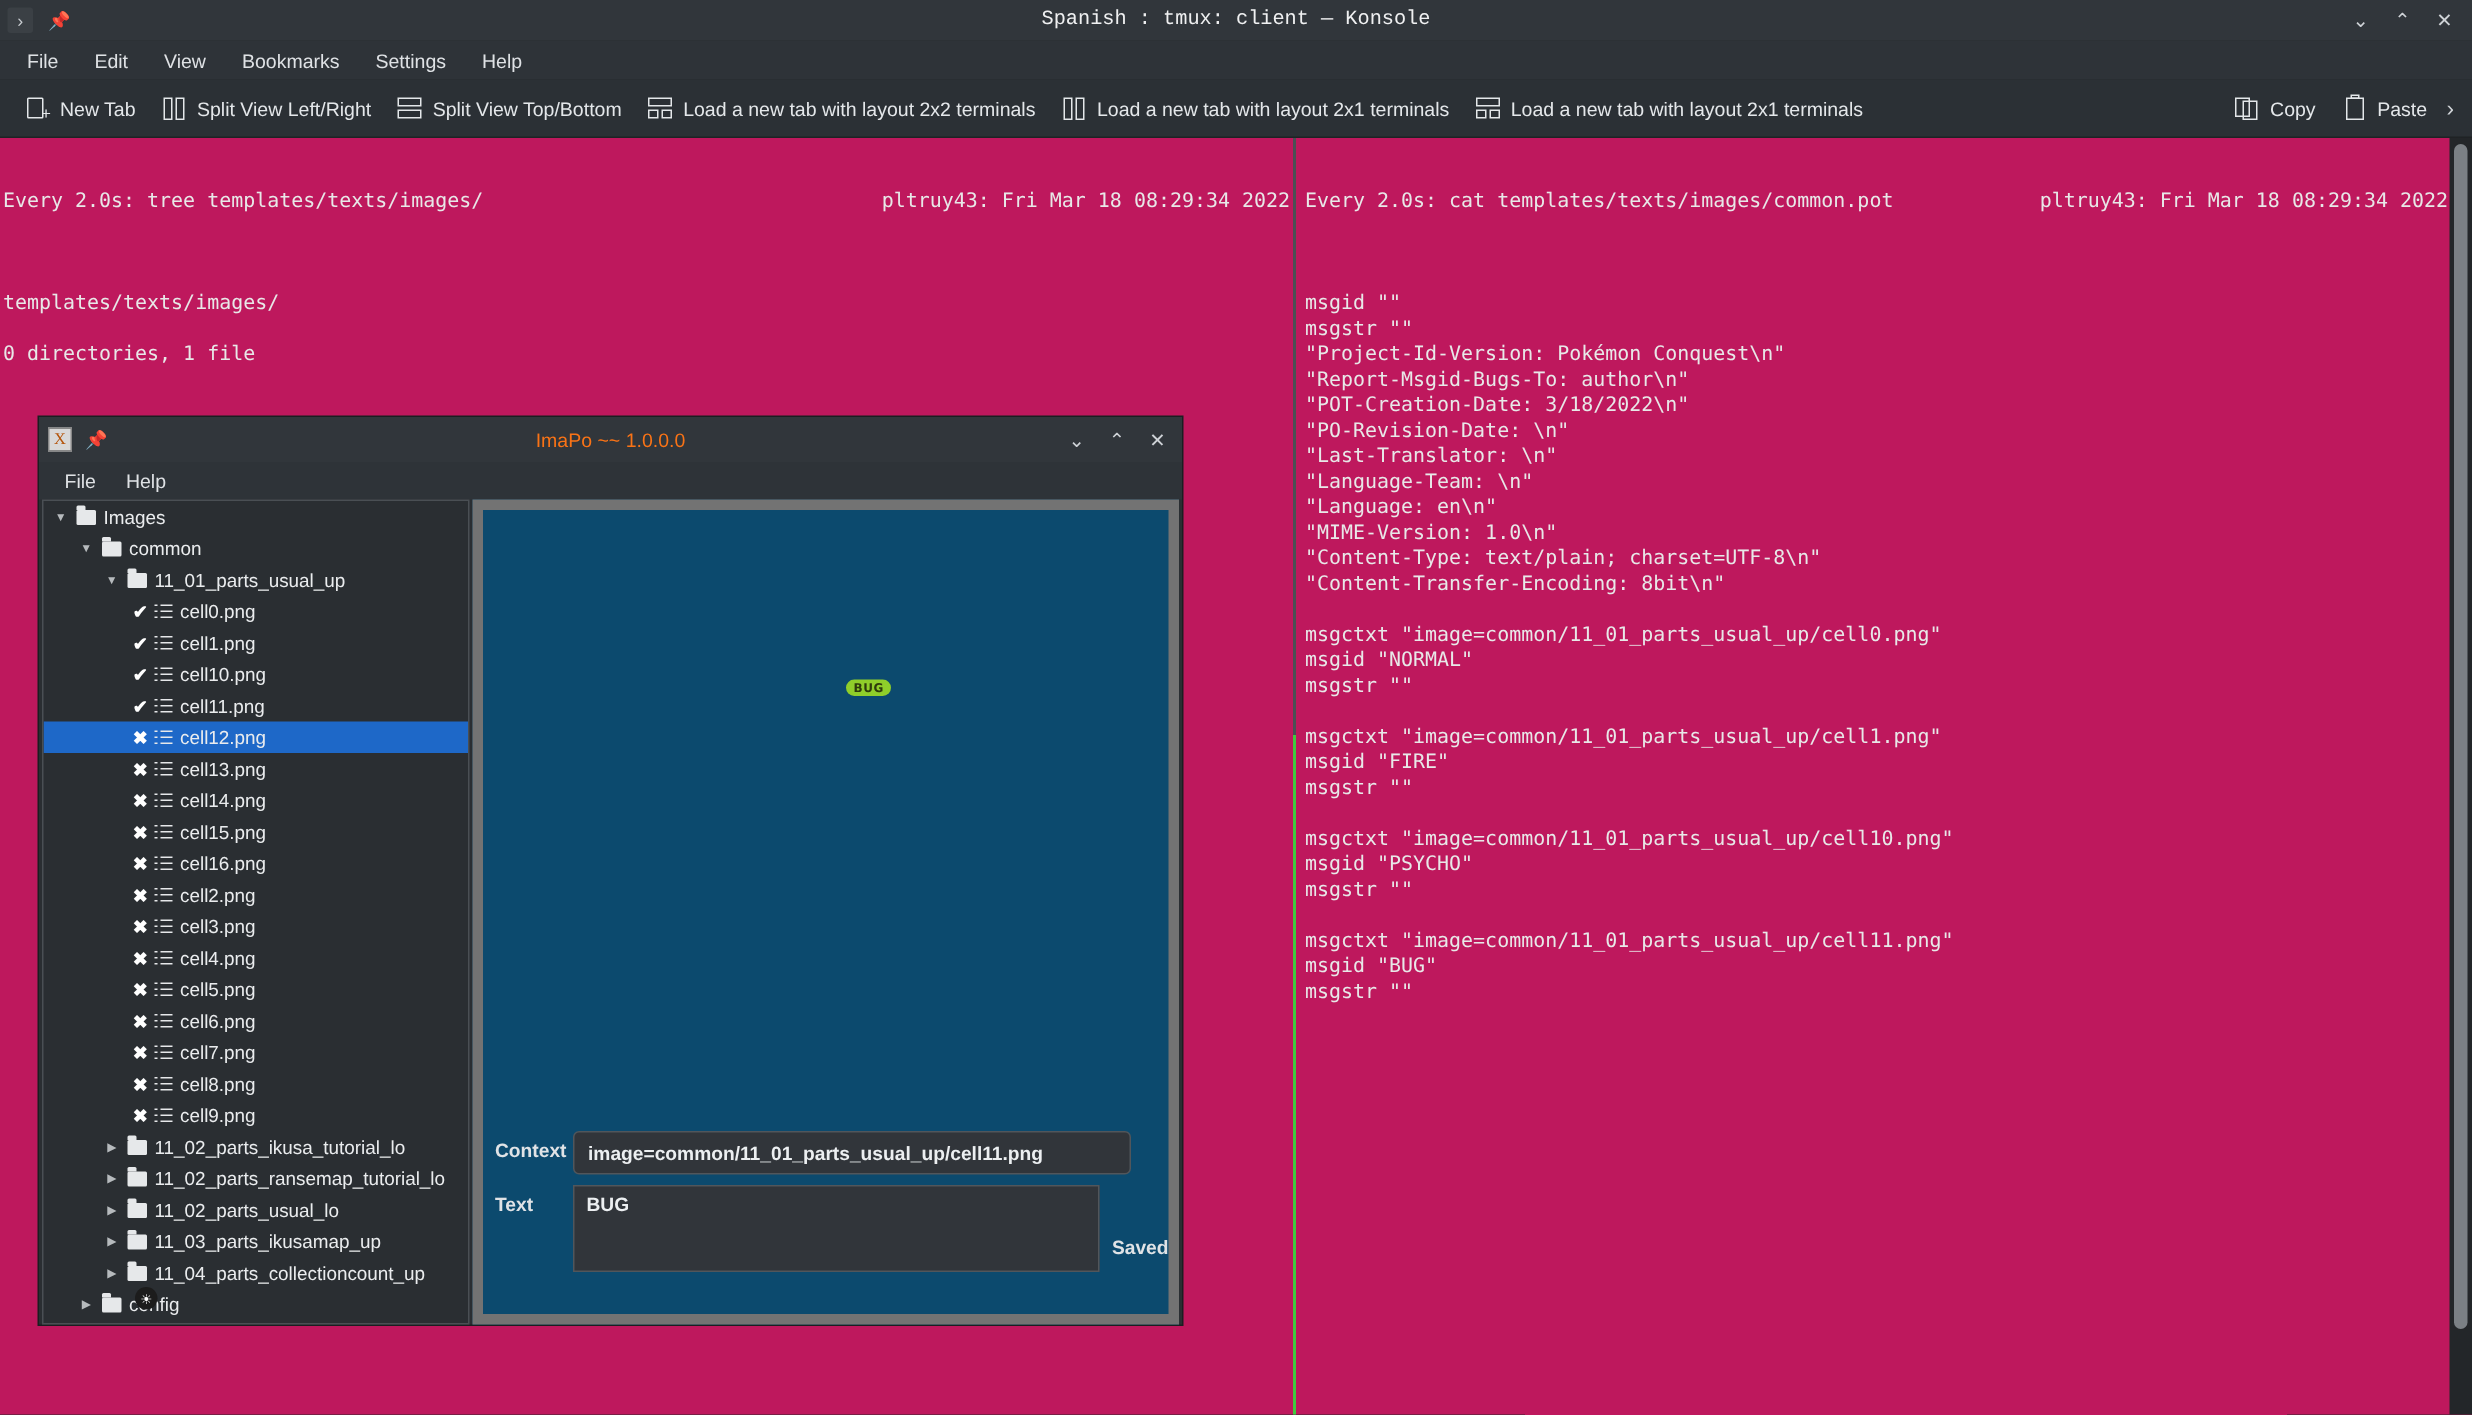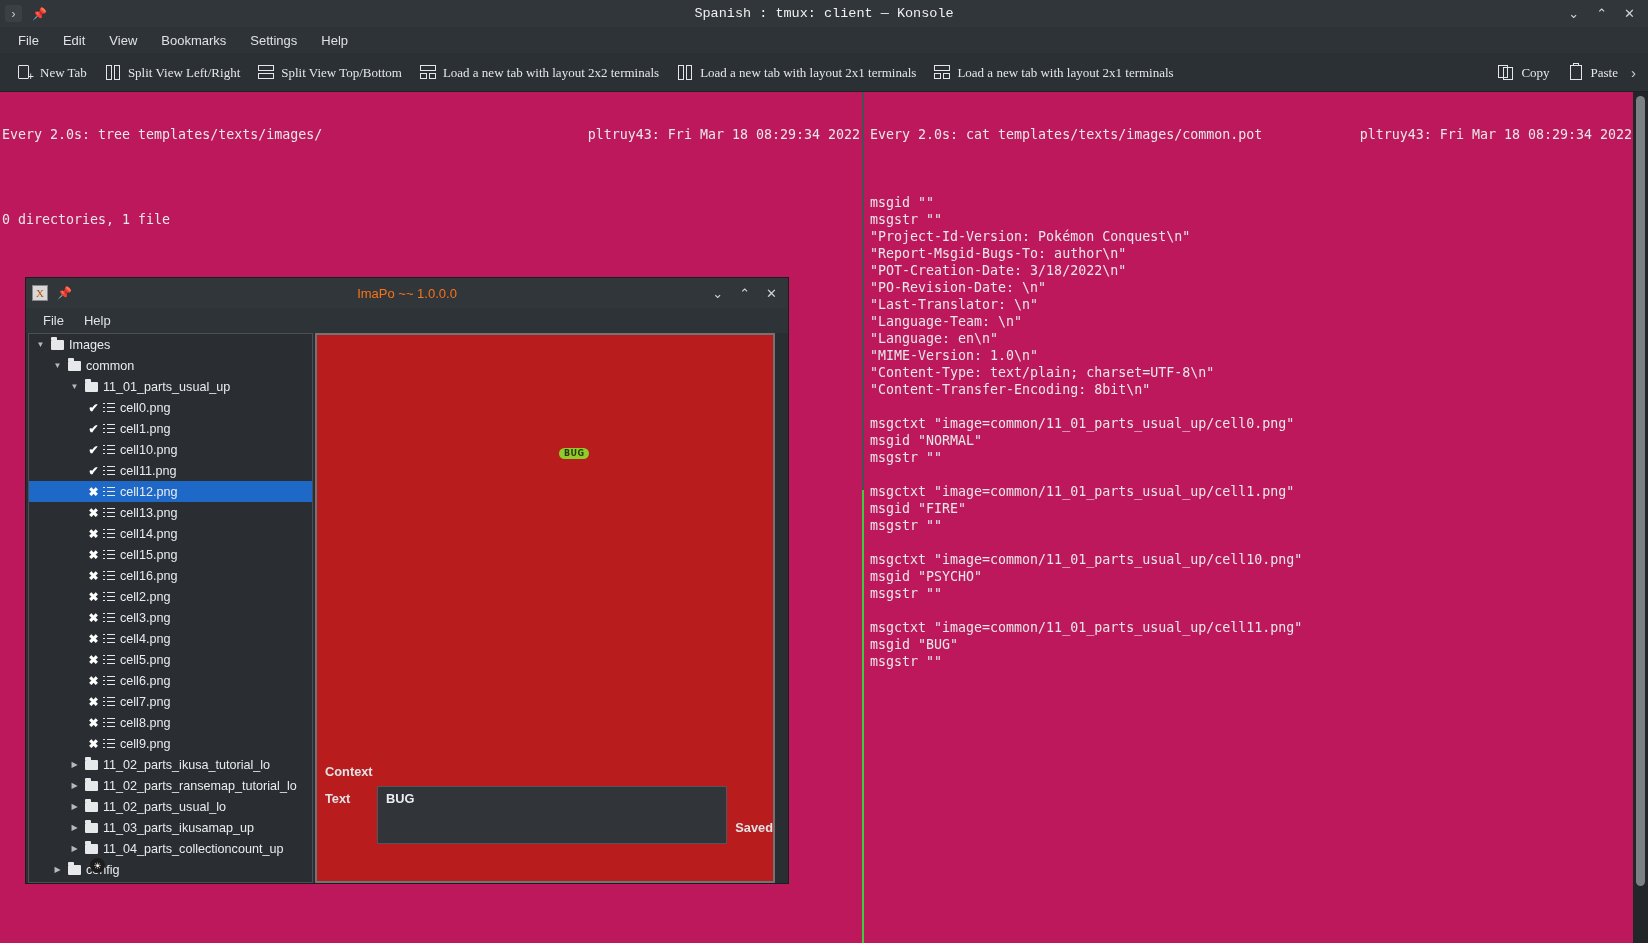--- a/index.html
+++ b/index.html
@@ -43,21 +43,21 @@
   }
 
   .toolbar {
     height: 39px; background: #2b3035; display: flex; align-items: center;
     padding: 0 8px; gap: 0; border-bottom: 1px solid #1f2225;
   }
   .tool {
     display: flex; align-items: center; gap: 7px; padding: 4px 9px;
     color: #e4e7ea; font-size: 13px; white-space: nowrap;
   }
-  .tool .lbl { line-height: 1; font-family: Liberation Serif, serif; }
+  .tool .lbl { line-height: 1; }
   .spacer { flex: 1; }
   .chev-more { color: #d0d4d8; font-size: 15px; padding: 0 4px; }
 
   
   .ic { position: relative; width: 16px; height: 15px; flex: 0 0 auto; }
   .ic b { position: absolute; background: none; border: 1.6px solid #e4e7ea; display:block;}
   .ic-newtab b.o { left:1px; top:0; width:11px; height:14px; border-radius:1px; }
   .ic-newtab .plus { position:absolute; right:-1px; bottom:-1px; color:#e4e7ea;
       font-size:11px; line-height:9px; font-family:"Liberation Sans",sans-serif;}
   .ic-lr b.a { left:1px; top:0; width:6px; height:15px; }
@@ -170,22 +170,22 @@
   .listic i {
     position: absolute; left: 4px; width: 8px; height: 1.6px; background: #e6e8ea;
   }
   .listic i:nth-child(1){top:0} .listic i:nth-child(2){top:4px} .listic i:nth-child(3){top:8px}
   .listic u {
     position: absolute; left: 0; width: 1.8px; height: 1.8px; background: #e6e8ea;
   }
   .listic u:nth-child(4){top:0} .listic u:nth-child(5){top:4px} .listic u:nth-child(6){top:8px}
 
   .preview {
-    flex: 1; margin: 0 13px 0 2px; background: #b91c1c;
-    border: 2px solid #737373; position: relative;
+    flex: 1; margin: 0 2px 0 2px; background: #0c4a6e;
+    border: 7px solid #737373; position: relative;
   }
   .badge {
     position: absolute; left: 242px; top: 113px;
     background: #8fce2a; color: #2e3a0c; font-size: 8px; font-weight: bold;
     padding: 1px 5px; border-radius: 7px; letter-spacing: .4px;
     font-family: "DejaVu Sans", sans-serif;
   }
   .form {
     position: absolute; left: 0; right: 0; bottom: 0; height: 130px;
     padding: 8px 0 0 8px;
@@ -306,21 +306,21 @@
     </div>
     <div class="chev-more">›</div>
   </div>
 
   <div id="terminal">
     <div class="pane" id="pane-left">
       <div class="watch-hdr">
         <span>Every 2.0s: tree templates/texts/images/</span>
         <span>pltruy43: Fri Mar 18 08:29:34 2022</span>
       </div>
-      <div class="term-body" id="left-lines"><div class="term-line"></div><div class="term-line">0 directories, 1 file</div></div>
+      <div class="term-body" id="left-lines"><div class="term-line">templates/texts/images/</div><div class="term-line"></div><div class="term-line">0 directories, 1 file</div></div>
     </div>
 
     <div class="pane-div">
       <div class="green"></div>
     </div>
 
     <div class="pane" id="pane-right">
       <div class="watch-hdr">
         <span>Every 2.0s: cat templates/texts/images/common.pot</span>
         <span>pltruy43: Fri Mar 18 08:29:34 2022</span>
@@ -639,20 +639,21 @@
             <span>config</span>
           </div>
         </div>
 
       <div class="preview">
         <div class="badge">BUG</div>
 
         <div class="form">
           <div class="frow">
             <div class="flabel">Context</div>
+            <div class="ctx-input">image=common/11_01_parts_usual_up/cell11.png</div>
           </div>
           <div class="frow">
             <div class="flabel">Text</div>
             <div class="txt-area">BUG</div>
             <div class="saved">Saved</div>
           </div>
         </div>
       </div>
     </div>
   </div>

